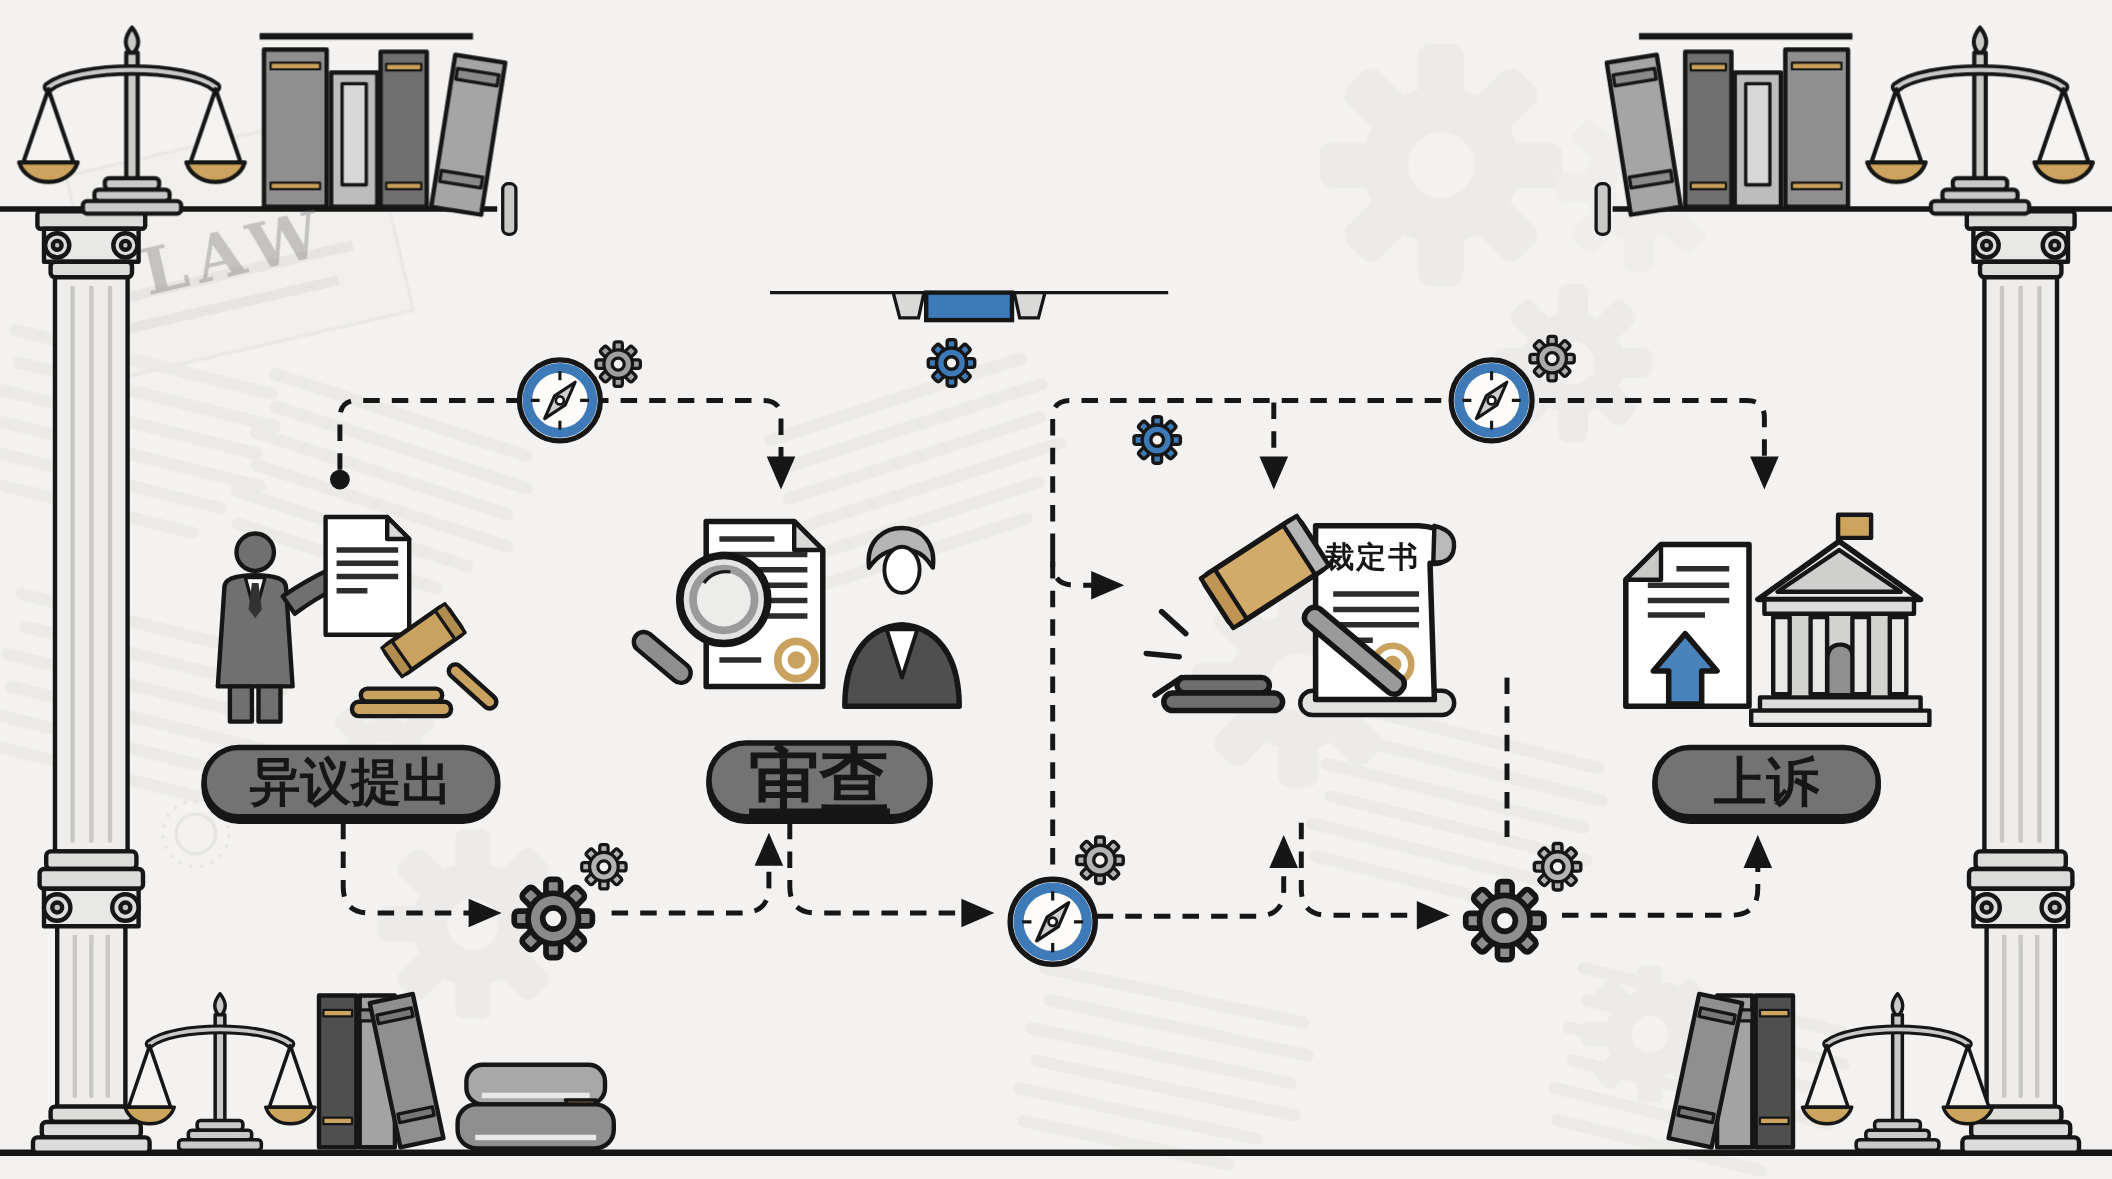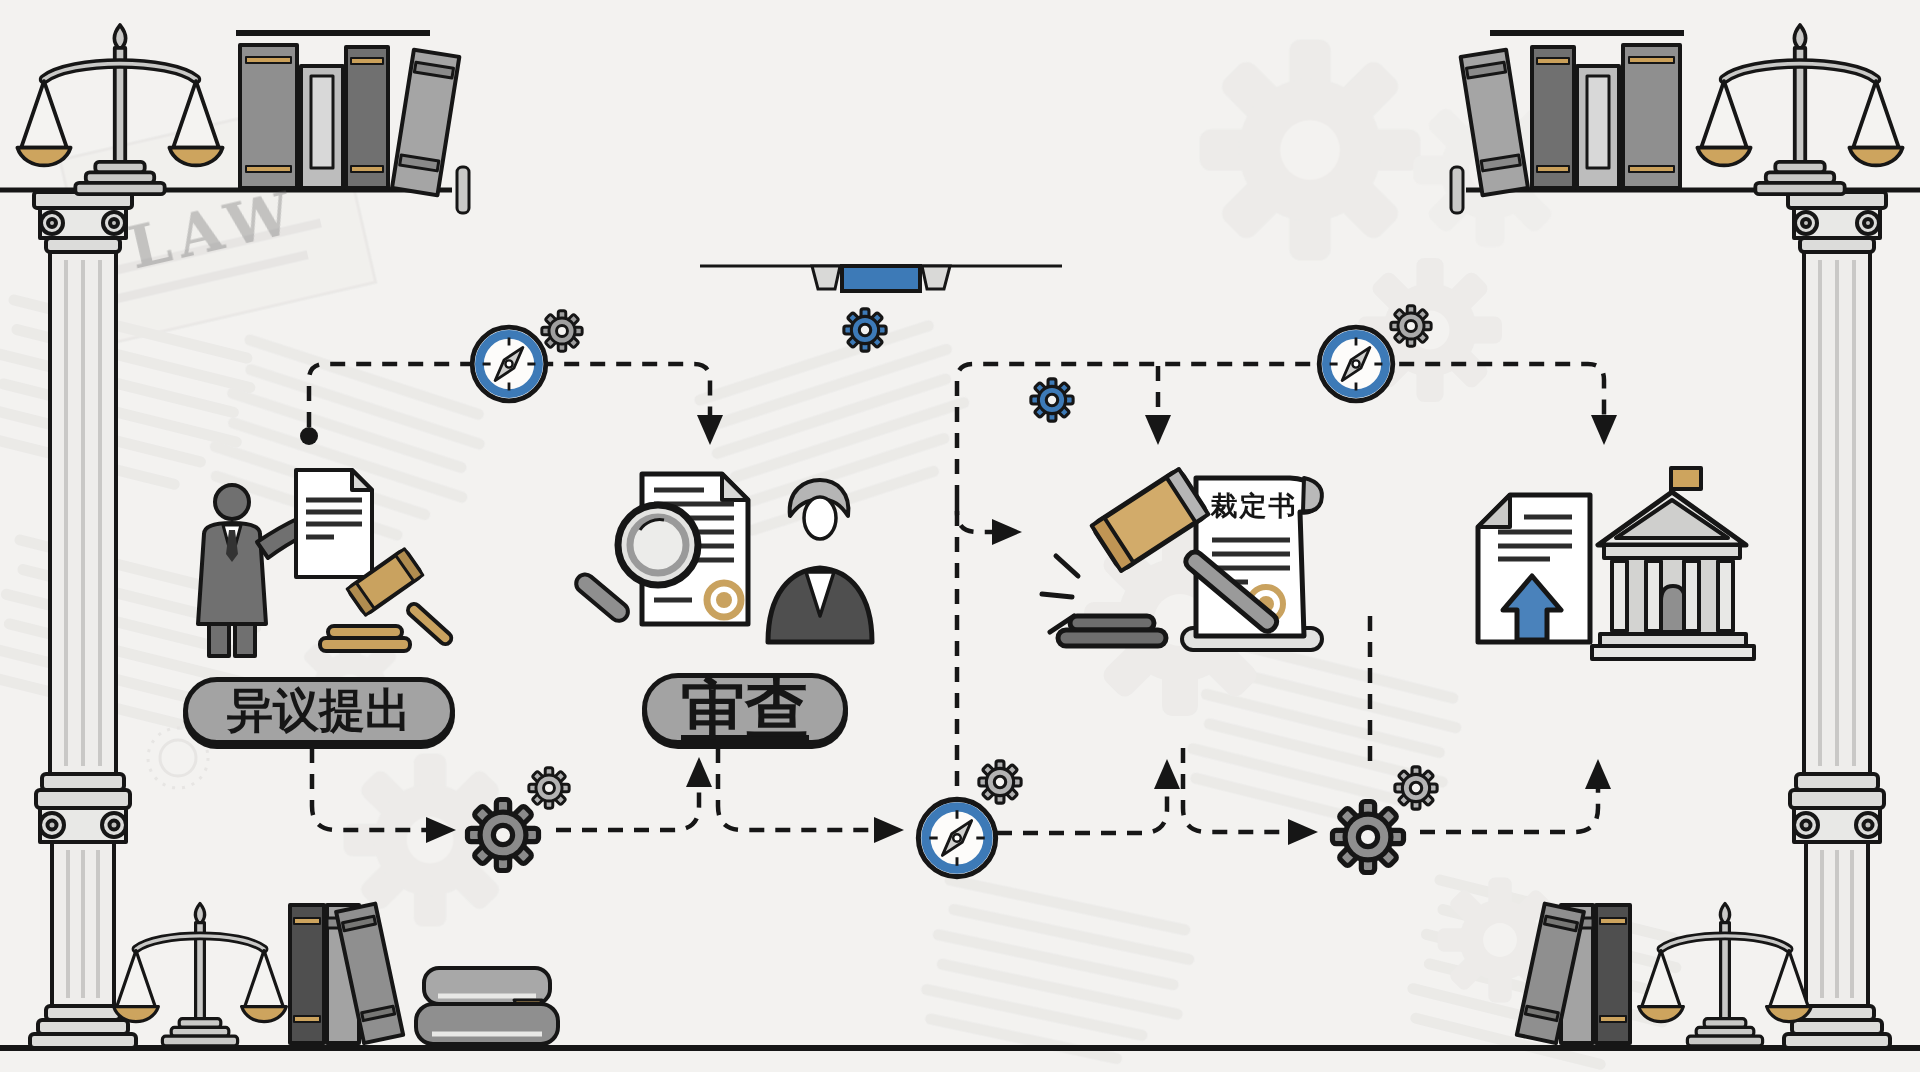--- a/index.html
+++ b/index.html
@@ -2,27 +2,27 @@
 <html><head>
 <meta charset="utf-8">
 <style>
   html,body{margin:0;padding:0;background:#d8d8d8;}
   .canvas{position:relative;width:1920px;height:1072px;background:#f3f2f0;overflow:hidden;
           font-family:"DejaVu Sans","Liberation Sans",sans-serif;}
   .abs{position:absolute;}
   .title{left:0;top:118px;width:1920px;text-align:center;font-size:104px;font-weight:900;
          color:#1c1c1c;letter-spacing:2px;text-shadow:5px 6px 0 rgba(60,60,60,0.22);}
   .pill{position:absolute;display:flex;align-items:center;justify-content:center;
-        background:#a3a3a3;border:5px solid #161616;border-radius:999px;
+        background:#737373;border:5px solid #161616;border-radius:999px;
         box-shadow:0 4px 0 0 #161616;color:#161616;font-weight:900;}
   .pill1{left:183px;top:677px;width:262px;height:58px;font-size:46px;}
   .pill2{left:642px;top:673px;width:196px;height:62px;font-size:64px;text-decoration:underline;}
   .pill3{left:1072px;top:677px;width:188px;height:58px;font-size:48px;}
   .pill4{left:1502px;top:677px;width:198px;height:58px;font-size:48px;}
-  .ruling-doc-label{left:1204px;top:488px;width:100px;text-align:center;font-size:27px;
+  .ruling-doc-label{left:1204px;top:488px;width:100px;text-align:left;font-size:27px;
         font-weight:900;color:#161616;letter-spacing:2px;}
   .law{left:128px;top:196px;font-family:"DejaVu Serif","Liberation Serif",serif;
        font-size:58px;font-weight:bold;letter-spacing:8px;color:rgba(110,110,110,0.35);
        transform:rotate(-13deg);}
 </style>
 </head>
 <body>
 
 <div class="canvas">
 
@@ -349,14 +349,17 @@
 
 
 <div class="abs ruling-doc-label">裁定书</div>
 
 <div class="pill pill1">
   <span>异议提出</span>
 </div>
 <div class="pill pill2">
   <span>审查</span>
 </div>
-
+<div class="pill pill4">
+  <span>上诉</span>
 </div>
 
+</div>
+
 </body></html>

